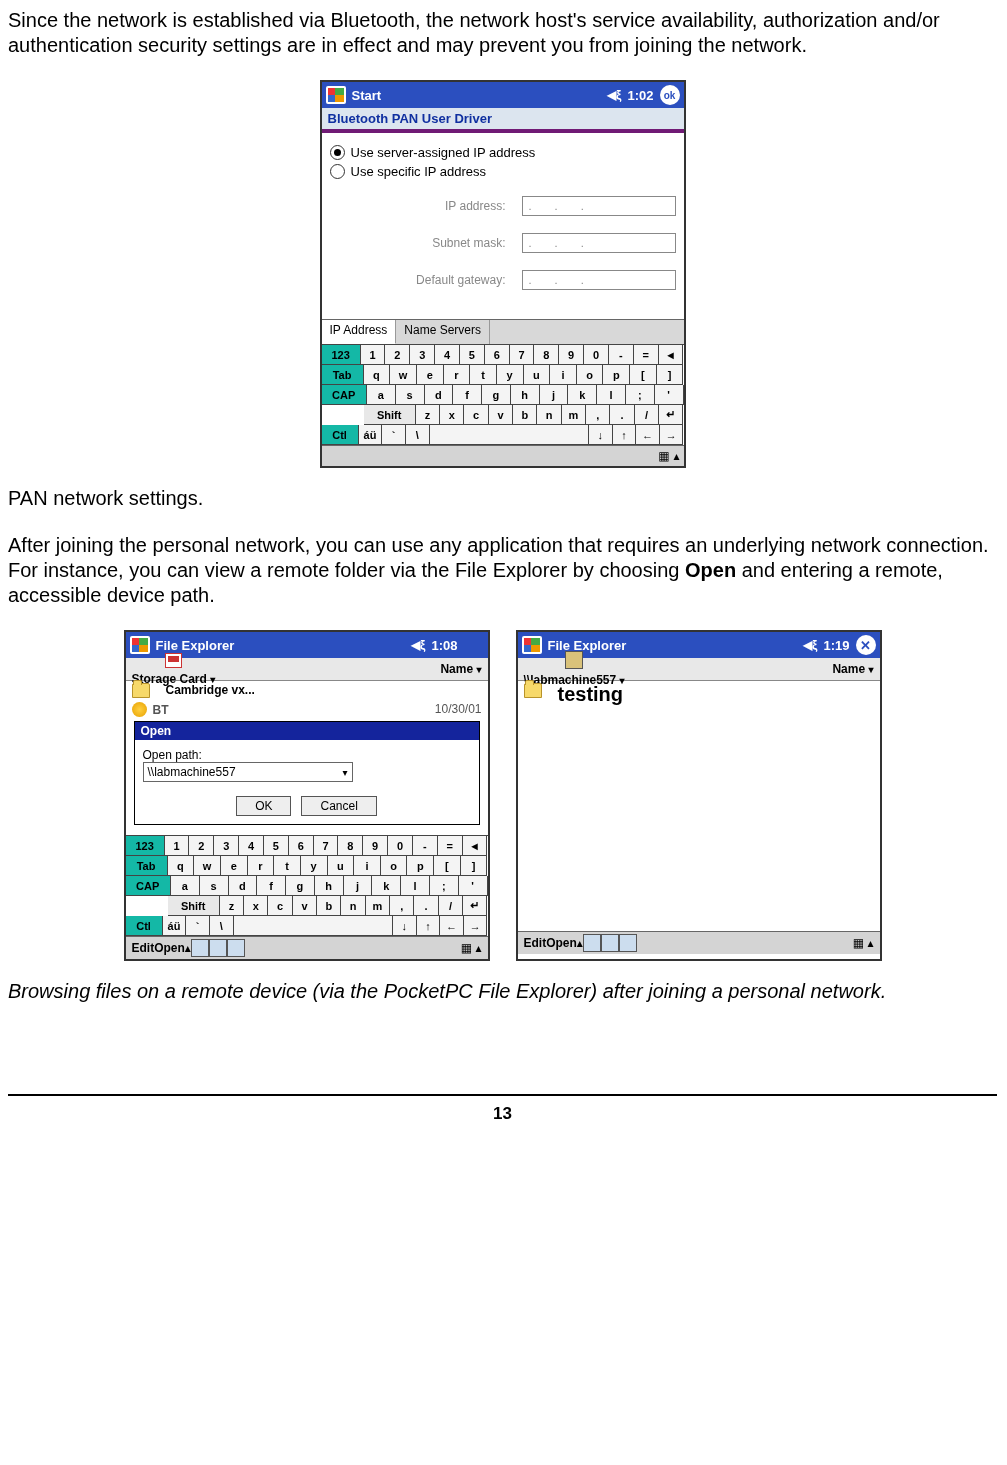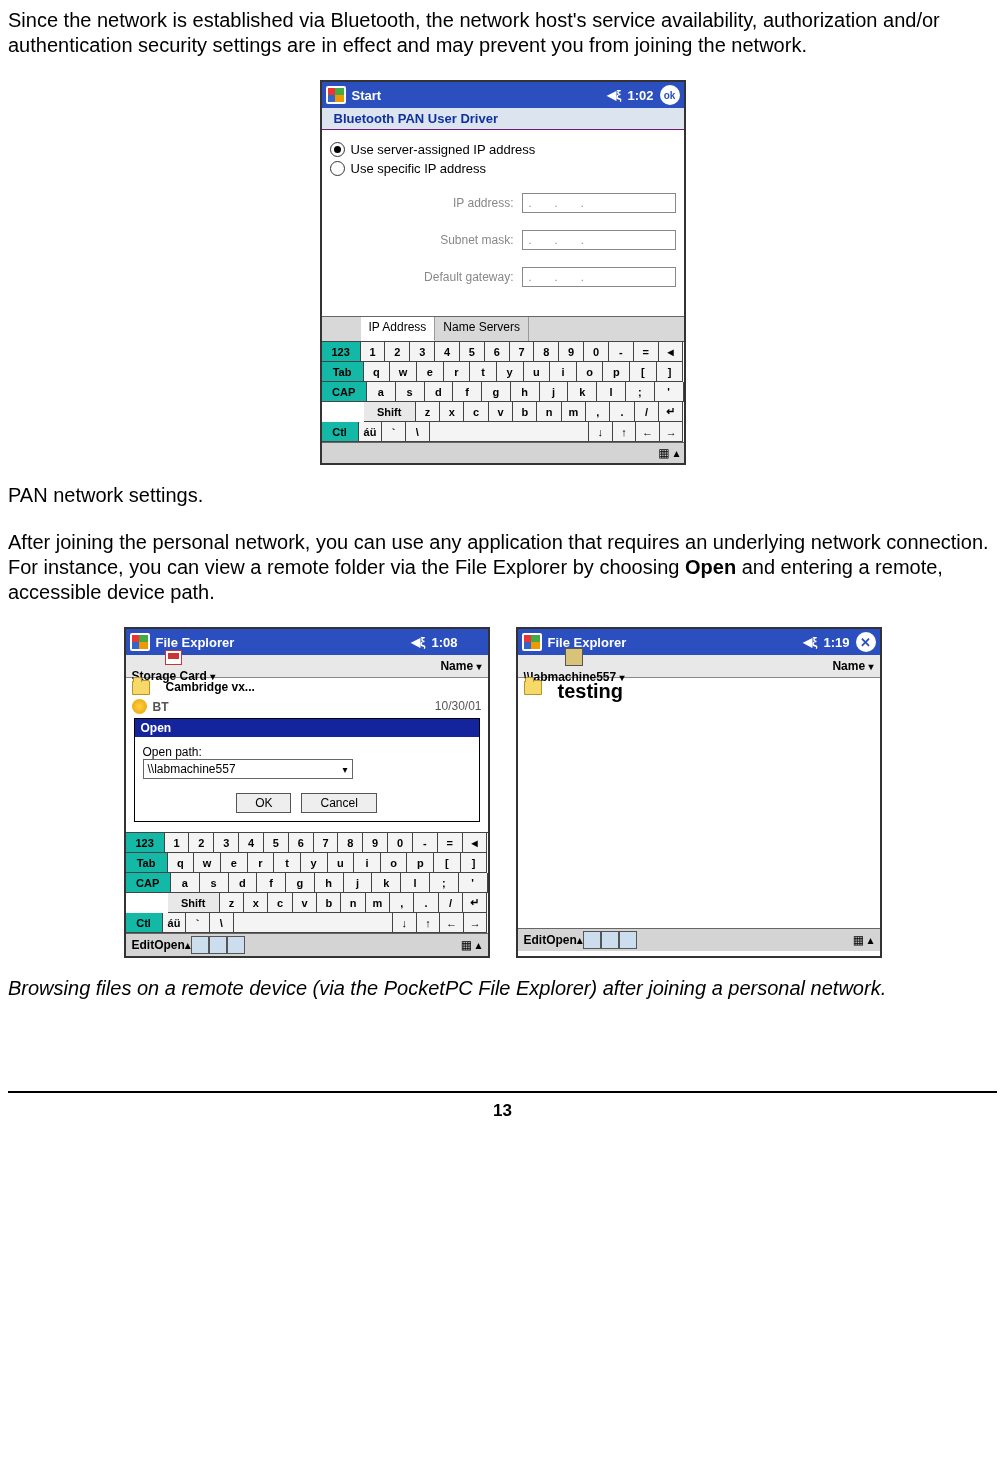--- a/index.html
+++ b/index.html
@@ -68,43 +68,43 @@
     width:20px; height:20px; border-radius:50%;
     background:#fff; color:#2b4fbf;
     font-size:13px; font-weight:bold;
     display:flex; align-items:center; justify-content:center;
   }
   .subhdr {
     background:#dce5ef;
     color:#1030a0;
     font-size:13px;
     font-weight:bold;
-    padding:3px 12px;
-    border-bottom:1px solid #701a75;
+    padding:3px 6px;
+    border-bottom:4px solid #701a75;
   }
   .devbody {
     padding:8px 8px 2px 8px;
     font-size:13px;
   }
   .radio-row{ display:flex; align-items:center; gap:6px; margin:4px 0; }
   .radio{
     width:13px;height:13px;border:1px solid #333;border-radius:50%;
     display:inline-flex;align-items:center;justify-content:center;
   }
   .radio.sel::after{content:"";width:7px;height:7px;background:#000;border-radius:50%;}
-  .fieldrow{display:flex;align-items:center;gap:8px;margin:17px 0;}
+  .fieldrow{display:flex;align-items:center;gap:16px;margin:17px 0;}
   .flabel{flex:1;text-align:right;color:#888;font-size:12px;}
   .fbox{
     width:140px;height:18px;border:1px solid #888;background:#fff;
     font-size:11px;color:#888;padding:0 6px;letter-spacing:10px;
     display:flex;align-items:center;
   }
   .tabbar{
     display:flex;border-top:1px solid #666;margin-top:10px;
-    background:#d8d8d8;height:24px;font-size:12px;padding-left:39px;
+    background:#d8d8d8;height:24px;font-size:12px;
   }
   .tabbar .tab{
     padding:3px 8px;border-right:1px solid #999;background:#d8d8d8;
   }
   .tabbar .tab.active{background:#fff;border-bottom:1px solid #fff;}
 
   
   .sip{border-top:1px solid #444;}
   .siprow{display:flex;}
   .k{

